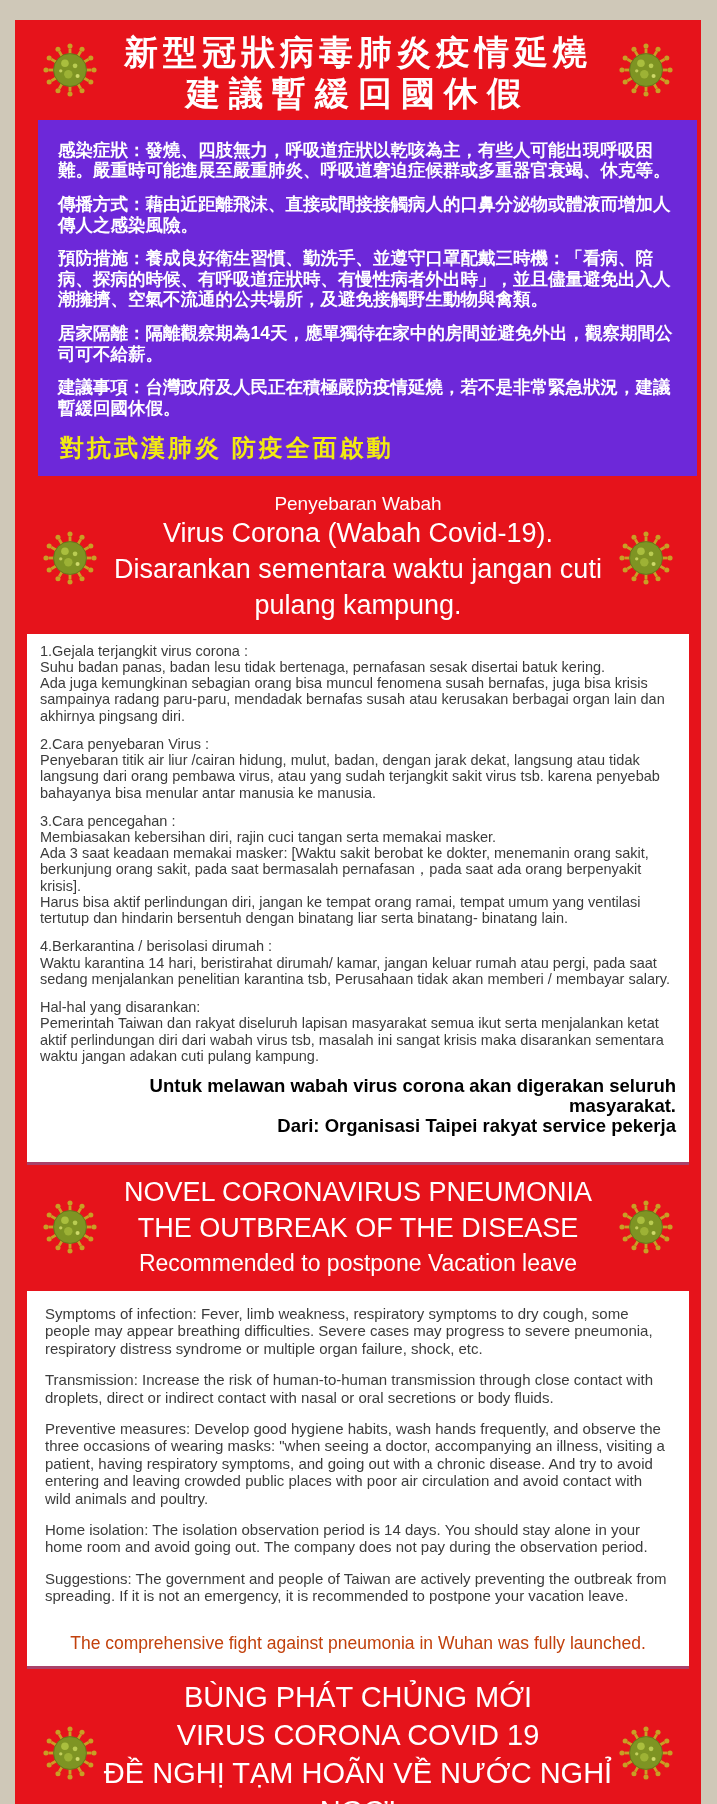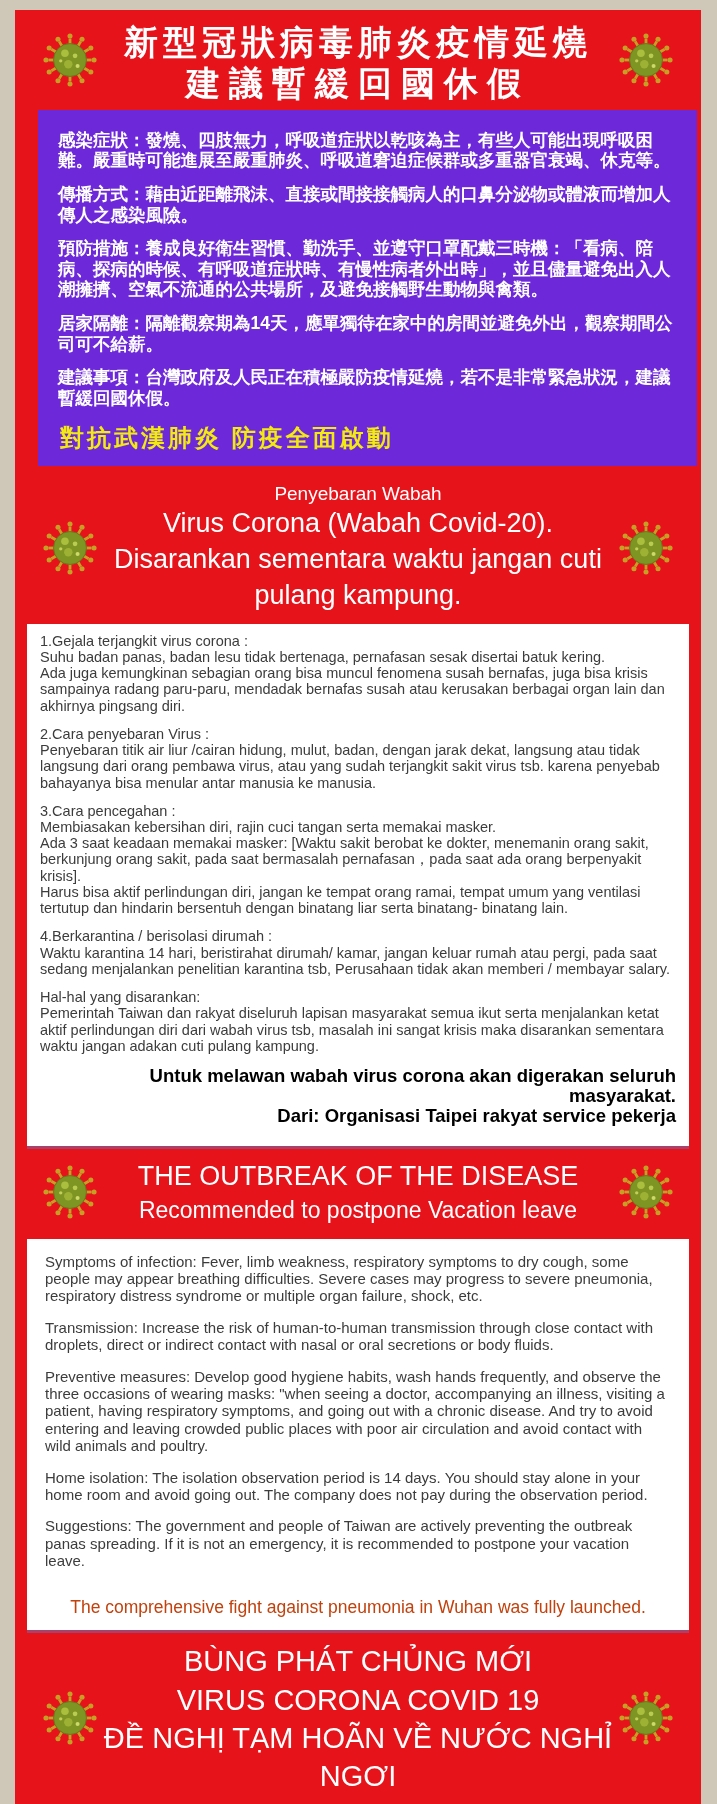--- a/index.html
+++ b/index.html
@@ -6,33 +6,33 @@
   body { background:#cfc8b8; font-family:"Liberation Sans", sans-serif; width:717px; }
   .frame { box-sizing:border-box; width:717px; padding:10px 16px 0 15px; background:#cfc8b8; }
   .poster { background:#e6131b; position:relative; }
 
   
   .band { position:relative; text-align:center; color:#ffffff; }
   .virus { position:absolute; width:54px; height:54px; top:50%; transform:translateY(-50%); }
   .virus.left { left:28px; } .virus.right { right:28px; }
   .virus svg { width:100%; height:100%; display:block; }
 
-  .zh-head { padding:12px 90px 6px; font-weight:bold; }
+  .zh-head { padding:12px 90px 6px; font-weight:bold;margin-top:10px; }
   .zh-head .t1 { font-size:34px; letter-spacing:5px; line-height:1.2; }
   .zh-head .t2 { font-size:34px; letter-spacing:9px; line-height:1.2; }
 
   
   .purple { background:#6d28d9; margin:0 4px 6px 23px; padding:20px 16px 8px 20px;
             color:#ffffff; font-weight:bold; font-size:17.5px; line-height:1.18; }
   .purple p { margin:0 0 13px; }
   .slogan { color:#f2ea12; font-size:24px; letter-spacing:3px;
             font-weight:bold; padding:2px 2px 6px; }
 
   
-  .wbox { background:#ffffff; margin:0 12px; padding:9px 13px 20px; color:#3c3c3c;
+  .wbox { background:#ffffff; margin:0 12px; padding:9px 13px 26px; color:#3c3c3c;
           box-shadow:0 3px 0 rgba(118,106,172,0.55); }
 
   
   .id-head { padding:10px 90px 10px; }
   .id-head .l1 { font-size:19px; line-height:1.25; }
   .id-head .l2 { font-size:27px; line-height:1.3; }
   .id-head .l3 { font-size:27px; line-height:1.35; }
   .id-box p { margin:0 0 12px; font-size:14.5px; line-height:1.12; white-space:pre-line; }
   .id-red { color:#000000; font-weight:bold; text-align:right; font-size:18.5px; line-height:1.08; margin-top:0; }
 
@@ -201,21 +201,21 @@
             <circle cx="56.681724007856495" cy="17.749999999999986" r="3" fill="#c89f25"></circle>
             <circle cx="32" cy="32" r="19.5" fill="#7e9423" stroke="#62741a" stroke-width="1"></circle>
             <circle cx="26" cy="24" r="4.5" fill="#aabf3e"></circle>
             <circle cx="38" cy="27" r="2.8" fill="#b9cc52"></circle>
             <circle cx="30" cy="37" r="5" fill="#9db235"></circle>
             <circle cx="41" cy="39" r="2.4" fill="#cdd96a"></circle>
             <circle cx="21" cy="33" r="2" fill="#c2cf5d"></circle>
           </svg>
         </span>
       <div class="l1">Penyebaran Wabah</div>
-      <div class="l2">Virus Corona (Wabah Covid-20).</div>
+      <div class="l2">Virus Corona (Wabah Covid-19).</div>
       <div class="l3">Disarankan sementara waktu jangan cuti pulang kampung.</div>
     </div>
 
     <div class="wbox id-box">
       <div>
           <p>1.Gejala terjangkit virus corona :
 Suhu badan panas, badan lesu tidak bertenaga, pernafasan sesak disertai batuk kering.
 Ada juga kemungkinan sebagian orang bisa muncul fenomena susah bernafas, juga bisa krisis sampainya radang paru-paru, mendadak bernafas susah atau kerusakan berbagai organ lain dan akhirnya pingsang diri.</p>
           <p>2.Cara penyebaran Virus :
 Penyebaran titik air liur /cairan hidung, mulut, badan, dengan jarak dekat, langsung atau tidak langsung dari orang pembawa virus, atau yang sudah terjangkit sakit virus tsb. karena penyebab bahayanya bisa menular antar manusia ke manusia.</p>
@@ -294,31 +294,32 @@
             <line x1="48.45448267190433" y1="22.499999999999993" x2="54.08364779650318" y2="19.24999999999999" stroke="#c89f25" stroke-width="3.4"></line>
             <circle cx="56.681724007856495" cy="17.749999999999986" r="3" fill="#c89f25"></circle>
             <circle cx="32" cy="32" r="19.5" fill="#7e9423" stroke="#62741a" stroke-width="1"></circle>
             <circle cx="26" cy="24" r="4.5" fill="#aabf3e"></circle>
             <circle cx="38" cy="27" r="2.8" fill="#b9cc52"></circle>
             <circle cx="30" cy="37" r="5" fill="#9db235"></circle>
             <circle cx="41" cy="39" r="2.4" fill="#cdd96a"></circle>
             <circle cx="21" cy="33" r="2" fill="#c2cf5d"></circle>
           </svg>
         </span>
+      <div class="l1">NOVEL CORONAVIRUS PNEUMONIA</div>
       <div class="l2">THE OUTBREAK OF THE DISEASE</div>
       <div class="l3">Recommended to postpone Vacation leave</div>
     </div>
 
     <div class="wbox en-box">
       <div>
           <p>Symptoms of infection: Fever, limb weakness, respiratory symptoms to dry cough, some people may appear breathing difficulties. Severe cases may progress to severe pneumonia, respiratory distress syndrome or multiple organ failure, shock, etc.</p>
           <p>Transmission: Increase the risk of human-to-human transmission through close contact with droplets, direct or indirect contact with nasal or oral secretions or body fluids.</p>
           <p>Preventive measures: Develop good hygiene habits, wash hands frequently, and observe the three occasions of wearing masks: "when seeing a doctor, accompanying an illness, visiting a patient, having respiratory symptoms, and going out with a chronic disease. And try to avoid entering and leaving crowded public places with poor air circulation and avoid contact with wild animals and poultry.</p>
           <p>Home isolation: The isolation observation period is 14 days. You should stay alone in your home room and avoid going out. The company does not pay during the observation period.</p>
-          <p>Suggestions: The government and people of Taiwan are actively preventing the outbreak panas spreading. If it is not an emergency, it is recommended to postpone your vacation leave.</p>
+          <p>Suggestions: The government and people of Taiwan are actively preventing the outbreak from spreading. If it is not an emergency, it is recommended to postpone your vacation leave.</p>
         </div>
       <div class="en-red">The comprehensive fight against pneumonia in Wuhan was fully launched.</div>
     </div>
 
     <div class="band vi-head">
       <span class="virus left">
           <svg viewBox="0 0 64 64">
             <line x1="51" y1="32" x2="57.5" y2="32" stroke="#c89f25" stroke-width="3.4"></line>
             <circle cx="60.5" cy="32" r="3" fill="#c89f25"></circle>
             <line x1="48.45448267190434" y1="41.5" x2="54.083647796503186" y2="44.75" stroke="#c89f25" stroke-width="3.4"></line>

